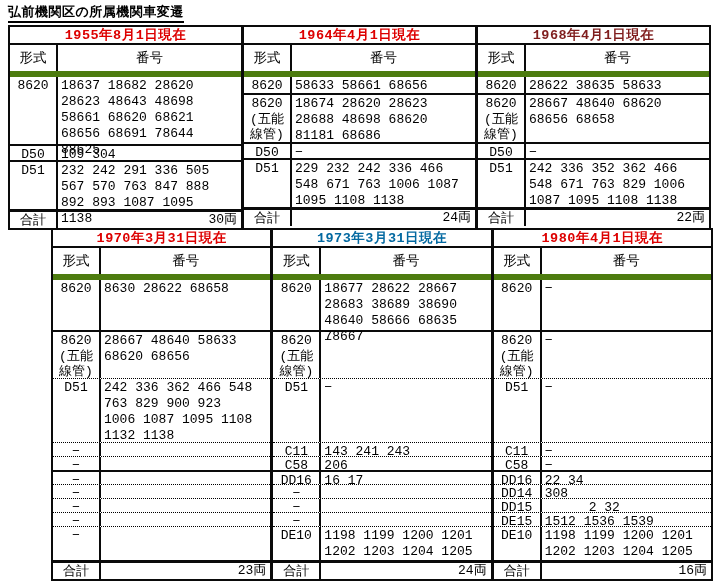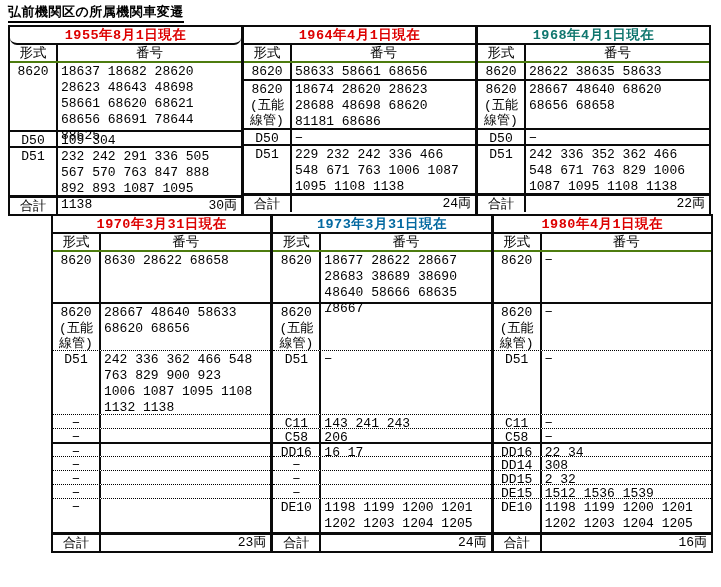--- a/index.html
+++ b/index.html
@@ -16,21 +16,21 @@
   }
   .tgroup { display: flex; }
   .tgroup.bottom { margin-top: -2px; padding-left: 43px; }
   .ltable { width: 235px; border: 2px solid #0a0a0a; background: #fff; }
   .ltable:not(:first-child) { margin-left: -1px; }
   .date-row {
     height: 18px; display: flex; align-items: center; justify-content: center;
     font-size: 13.5px; font-weight: bold; border-bottom: 2px solid #0a0a0a;
     letter-spacing: 0.5px;
   }
-  .head-row { height: 18px; display: flex; border-bottom: 2px solid #4d7c0f; font-size: 13.5px; }
+  .head-row { height: 32px; display: flex; border-bottom: 6px solid #4d7c0f; font-size: 13.5px; }
   .head-class { width: 48px; border-right: 2px solid #0a0a0a; display: flex; align-items: center; justify-content: center; }
   .head-num { flex: 1; display: flex; align-items: center; justify-content: center; }
   .trow { display: flex; }
   .sep-solid  { border-top: 2px solid #0a0a0a; }
   .sep-dotted { border-top: 1px dotted #000; }
   .class-cell {
     width: 48px; border-right: 2px solid #0a0a0a;
     font-size: 13px; line-height: 15.5px; text-align: center;
     white-space: pre-line; padding-top: 1px;
   }
@@ -42,21 +42,21 @@
   .total-row .class-cell { display: flex; align-items: center; justify-content: center; padding-top: 0; }
   .total-row .num-cell { text-align: right; padding: 0 4px 0 3px; display: flex; align-items: center; justify-content: flex-end; }
 </style>
 </head>
 <body>
 
 <div class="sheet">
   <div class="title">弘前機関区の所属機関車変遷</div>
   <div class="tgroup top">
       <div class="ltable">
-        <div class="date-row" style="color: rgb(221, 0, 0); border-radius: 7px;">1955年8月1日現在</div>
+        <div class="date-row" style="color: rgb(221, 0, 0);">1955年8月1日現在</div>
         <div class="head-row">
           <div class="head-class">形式</div>
           <div class="head-num">番号</div>
         </div>
         <div class="trow" style="height: 67px;">
           <div class="class-cell">8620</div>
           <div class="num-cell">18637 18682 28620 28623 48643 48698 58661 68620 68621 68656 68691 78644 88625</div>
         </div>
         <div class="trow sep-solid" style="height: 16px;">
           <div class="class-cell">D50</div>
@@ -94,21 +94,21 @@
         <div class="trow sep-solid" style="height: 49px;">
           <div class="class-cell">D51</div>
           <div class="num-cell">229 232 242 336 466 548 671 763 1006 1087 1095 1108 1138</div>
         </div>
         <div class="total-row">
           <div class="class-cell">合計</div>
           <div class="num-cell">24両</div>
         </div>
       </div>
       <div class="ltable">
-        <div class="date-row" style="color: #0f766e;">1968年4月1日現在</div>
+        <div class="date-row" style="color: #7f1d1d;">1968年4月1日現在</div>
         <div class="head-row">
           <div class="head-class">形式</div>
           <div class="head-num">番号</div>
         </div>
         <div class="trow" style="height: 16px;">
           <div class="class-cell">8620</div>
           <div class="num-cell">28622 38635 58633</div>
         </div>
         <div class="trow sep-solid" style="height: 49px;">
           <div class="class-cell">8620
@@ -266,21 +266,21 @@
           <div class="num-cell">−</div>
         </div>
         <div class="trow sep-solid" style="height: 14px;">
           <div class="class-cell">DD16</div>
           <div class="num-cell">22 34</div>
         </div>
         <div class="trow sep-dotted" style="height: 14px; justify-content: flex-end;">
           <div class="class-cell">DD14</div>
           <div class="num-cell">308</div>
         </div>
-        <div class="trow sep-dotted" style="height: 14px;">
+        <div class="trow sep-dotted" style="height: 14px; gap: 44px;">
           <div class="class-cell">DD15</div>
           <div class="num-cell">2 32</div>
         </div>
         <div class="trow sep-dotted" style="height: 14px;">
           <div class="class-cell">DE15</div>
           <div class="num-cell">1512 1536 1539</div>
         </div>
         <div class="trow sep-dotted" style="height: 34px;">
           <div class="class-cell">DE10</div>
           <div class="num-cell">1198 1199 1200 1201 1202 1203 1204 1205</div>

